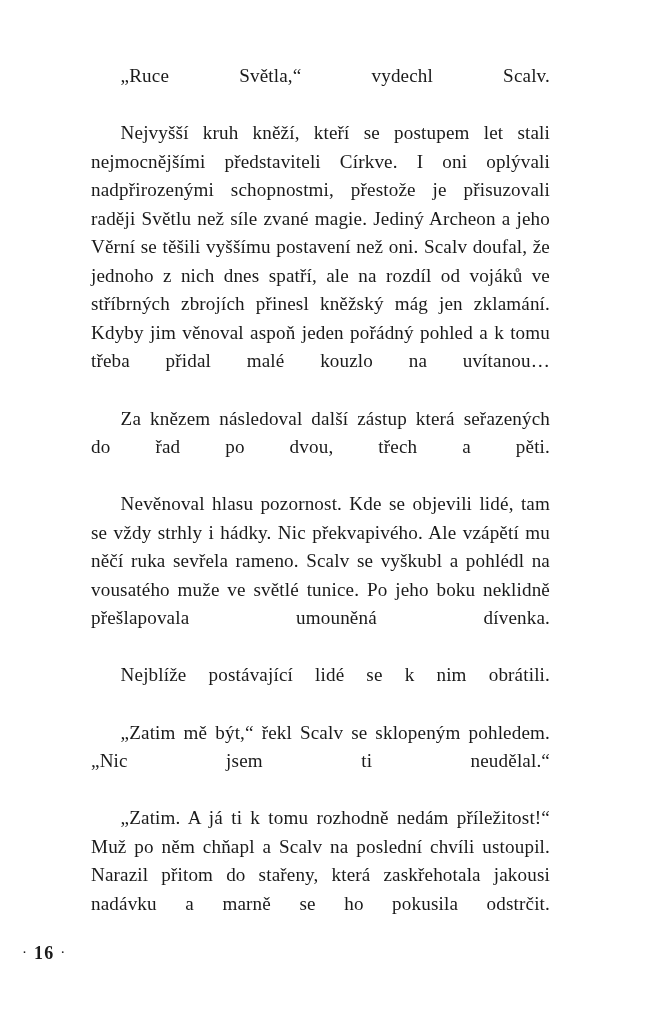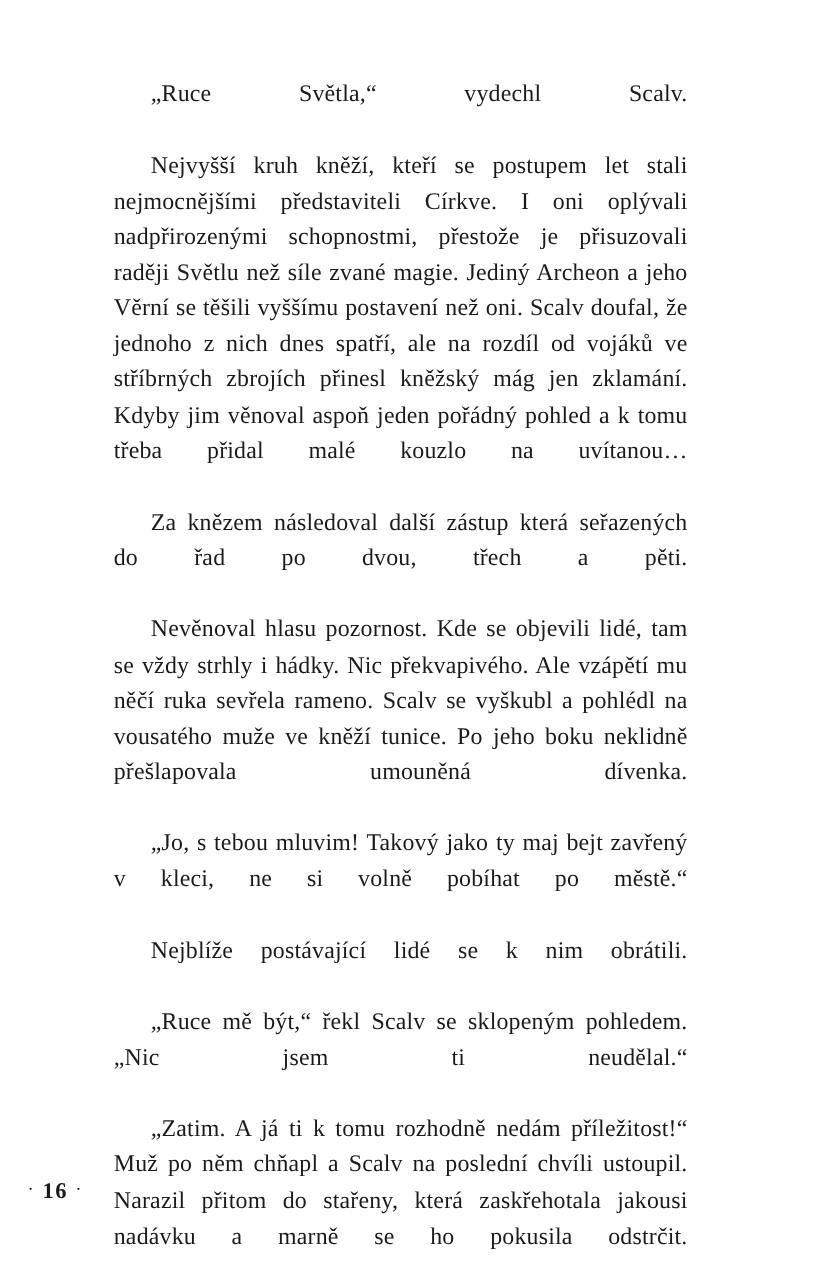--- a/index.html
+++ b/index.html
@@ -78,24 +78,23 @@
 </style>
 </head>
 <body>
 
 <div class="page">
 
   <div class="text-block">
     <p class="para">„Ruce Světla,“ vydechl Scalv.</p>
     <p class="para">Nejvyšší kruh kněží, kteří se postupem let stali nejmocnějšími představiteli Církve. I oni oplývali nadpřirozenými schopnostmi, přestože je přisuzovali raději Světlu než síle zvané magie. Jediný Archeon a jeho Věrní se těšili vyššímu postavení než oni. Scalv doufal, že jednoho z nich dnes spatří, ale na rozdíl od vojáků ve stříbrných zbrojích přinesl kněžský mág jen zklamání. Kdyby jim věnoval aspoň jeden pořádný pohled a k tomu třeba přidal malé kouzlo na uvítanou…</p>
     <p class="para">Za knězem následoval další zástup která seřazených do řad po dvou, třech a pěti.</p>
-    <p class="para">Nevěnoval hlasu pozornost. Kde se objevili lidé, tam se vždy strhly i hádky. Nic překvapivého. Ale vzápětí mu něčí ruka sevřela rameno. Scalv se vyškubl a pohlédl na vousatého muže ve kněží tunice. Po jeho boku neklidně přešlapovala umouněná dívenka.</p>
-    <p class="para">„Jo, s tebou mluvim! Takový jako ty maj bejt zavřený v kleci, ne si volně pobíhat po městě.“</p>
+    <p class="para">Nevěnoval hlasu pozornost. Kde se objevili lidé, tam se vždy strhly i hádky. Nic překvapivého. Ale vzápětí mu něčí ruka sevřela rameno. Scalv se vyškubl a pohlédl na vousatého muže ve světlé tunice. Po jeho boku neklidně přešlapovala umouněná dívenka.</p>
     <p class="para">Nejblíže postávající lidé se k nim obrátili.</p>
-    <p class="para">„Ruce mě být,“ řekl Scalv se sklopeným pohledem. „Nic jsem ti neudělal.“</p>
+    <p class="para">„Zatim mě být,“ řekl Scalv se sklopeným pohledem. „Nic jsem ti neudělal.“</p>
     <p class="para">„Zatim. A já ti k tomu rozhodně nedám příležitost!“ Muž po něm chňapl a Scalv na poslední chvíli ustoupil. Narazil přitom do stařeny, která zaskřehotala jakousi nadávku a marně se ho pokusila odstrčit.</p>
 
   </div>
 
   <div class="folio">
     <span class="dot">·</span><span class="num">16</span><span class="dot">·</span>
   </div>
 
 </div>
 

